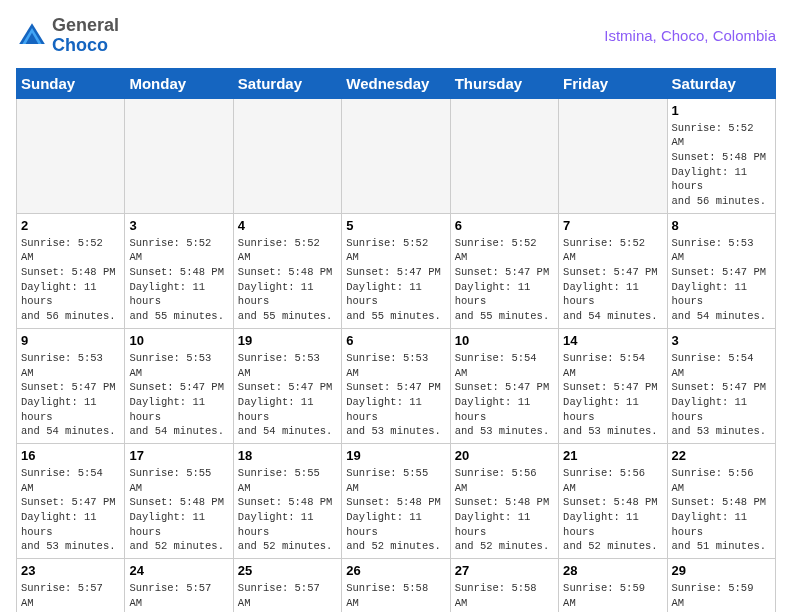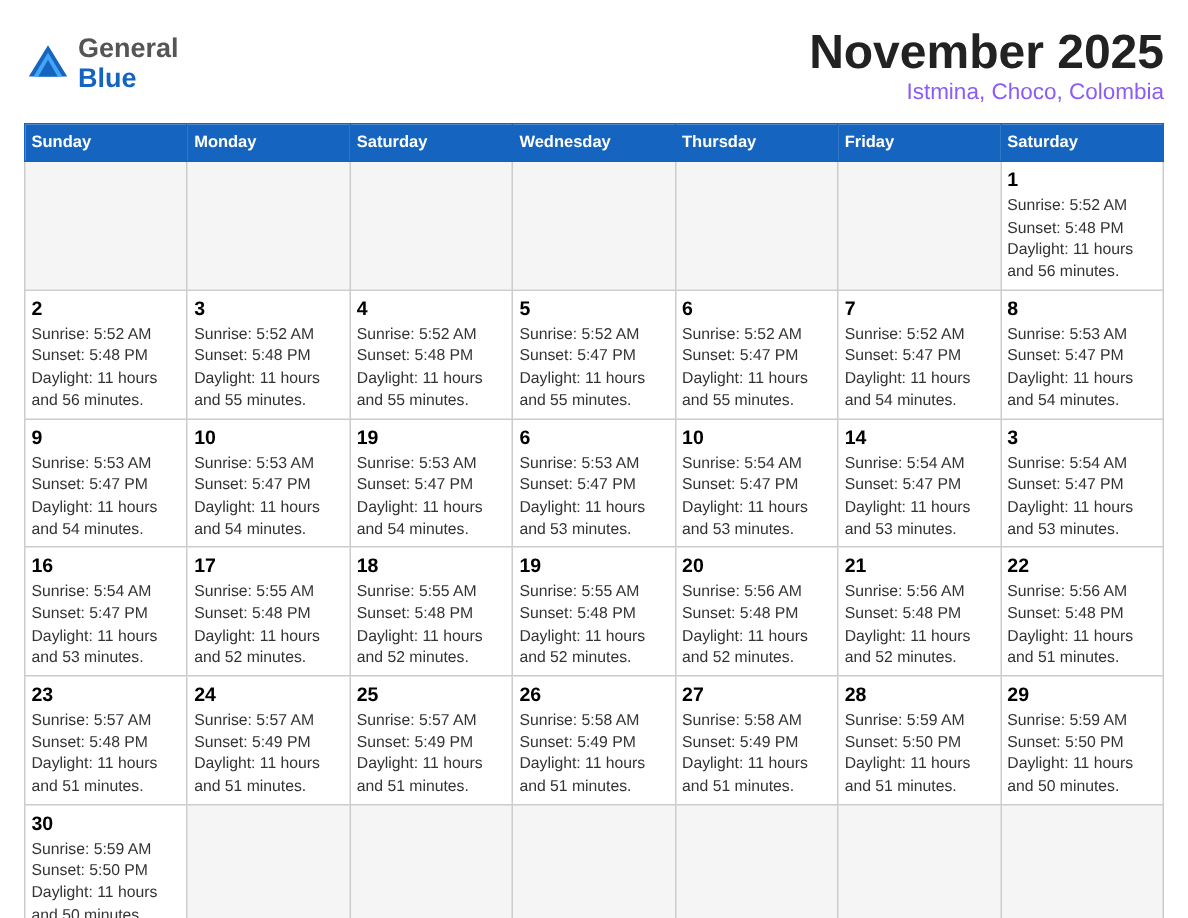--- a/index.html
+++ b/index.html
@@ -47,21 +47,21 @@
     .calendar {
       width: 100%;
       border-collapse: collapse;
       font-size: 11px;
     }
     .calendar th {
       background: #1565c0;
       color: #fff;
       padding: 6px 4px;
       text-align: left;
-      font-size: 11px;
+      font-size: 15px;
       font-weight: bold;
       border: 1px solid #1565c0;
     }
     .calendar td {
       border: 1px solid #ccc;
       vertical-align: top;
       padding: 4px;
       width: calc(100% / 7);
       min-height: 80px;
       background: #fff;
@@ -72,45 +72,45 @@
     .day-number {
       font-size: 13px;
       font-weight: bold;
       margin-bottom: 3px;
       display: block;
     }
     .day-info {
       color: #333;
       font-size: 10.5px;
       line-height: 1.4;
+      font-family: Liberation Mono, monospace;
     }
     .last-row td {
       background: #f5f5f5;
     }
     .last-row td.has-data {
       background: #fff;
     }
   </style>
 </head>
 <body>
 
 <div class="header-area">
   <div class="logo">
     <svg class="logo-icon" viewBox="0 0 40 40">
       <polygon points="20,4 36,30 4,30" fill="#1565c0"></polygon>
       <polygon points="20,10 32,30 8,30" fill="#42a5f5"></polygon>
       <polygon points="20,16 28,30 12,30" fill="#1565c0"></polygon>
     </svg>
     <div class="logo-text">
       <span class="logo-general">General</span><br>
-      <span class="logo-blue">Blue</span>
+      <span class="logo-blue">Choco</span>
     </div>
   </div>
   <div class="title-area">
-    <div class="month-title">November 2025</div>
     <div class="location">Istmina, Choco, Colombia</div>
   </div>
 </div>
 
 <table class="calendar">
   <thead>
     <tr>
     <th>Sunday</th>
         <th>Monday</th>
         <th>Saturday</th>

